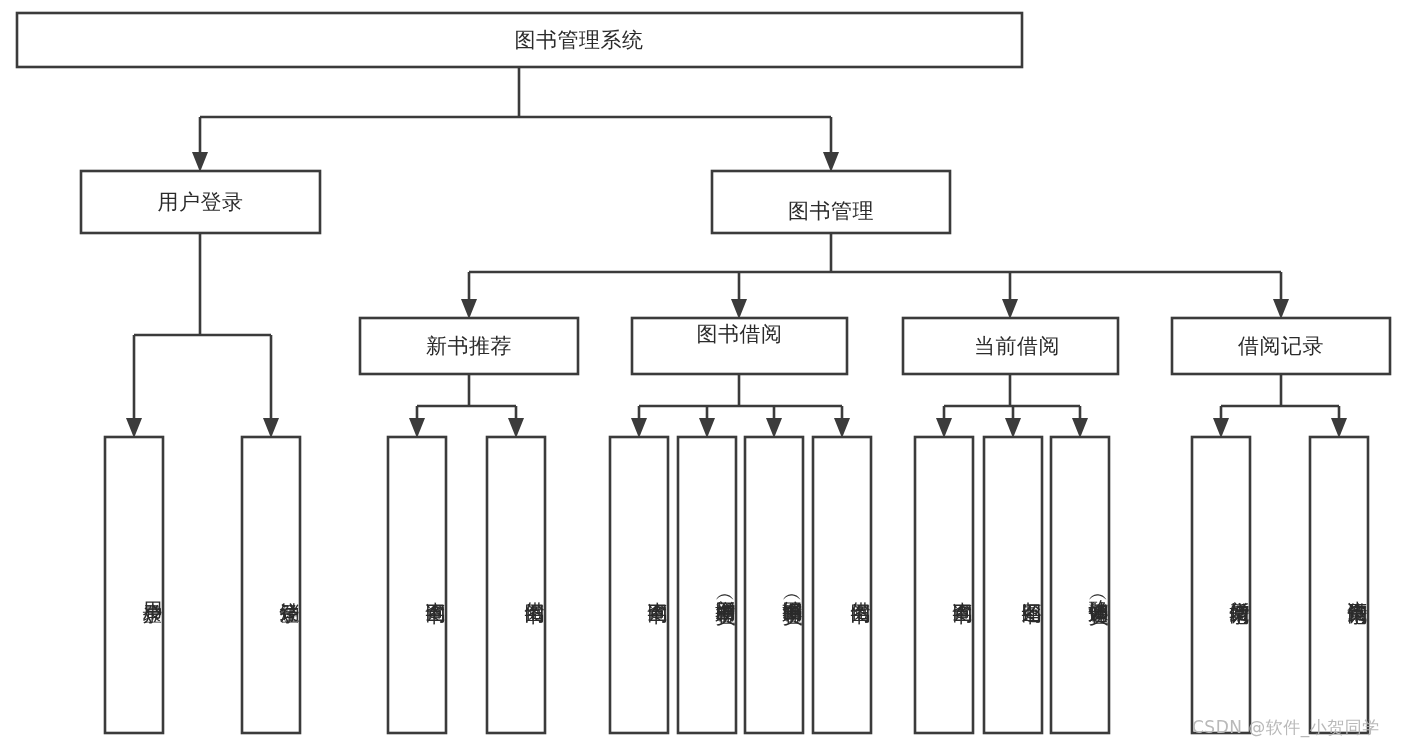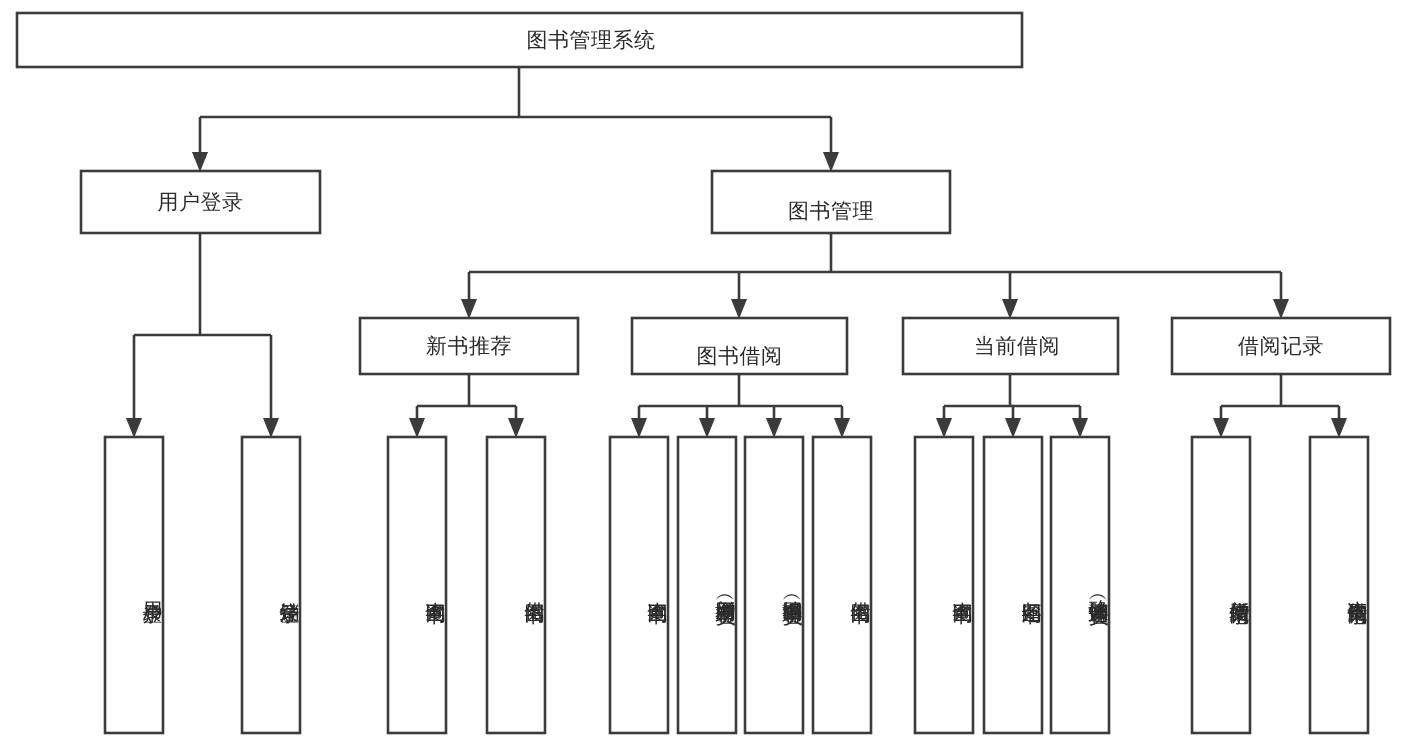--- a/index.html
+++ b/index.html
@@ -157,34 +157,35 @@
         <rect class="node-box" x="745" y="437" width="58" height="296"></rect>
         <rect class="node-box" x="813" y="437" width="58" height="296"></rect>
         <rect class="node-box" x="915" y="437" width="58" height="296"></rect>
         <rect class="node-box" x="984" y="437" width="58" height="296"></rect>
         <rect class="node-box" x="1051" y="437" width="58" height="296"></rect>
         <rect class="node-box" x="1192" y="437" width="58" height="296"></rect>
         <rect class="node-box" x="1310" y="437" width="58" height="296"></rect>
       </g>
   </svg>
   <div id="label-layer">
-      <div class="node-label" style="left: 29px; top: 13px; width: 1124px; height: 54px;">图书管理系统</div>
+      <div class="node-label" style="left: 17px; top: 13px; width: 1124px; height: 54px;">图书管理系统</div>
       <div class="node-label" style="left: 81px; top: 171px; width: 239px; height: 62px;">用户登录</div>
       <div class="node-label" style="left: 712px; top: 171px; width: 238px; height: 80px;">图书管理</div>
       <div class="node-label" style="left: 360px; top: 318px; width: 218px; height: 56px;">新书推荐</div>
-      <div class="node-label" style="left: 632px; top: 328px; width: 215px; height: 56px;">图书借阅</div>
+      <div class="node-label" style="left: 632px; top: 306px; width: 215px; height: 56px;">图书借阅</div>
       <div class="node-label" style="left: 903px; top: 318px; width: 228px; height: 56px;">当前借阅</div>
       <div class="node-label" style="left: 1172px; top: 318px; width: 218px; height: 56px;">借阅记录</div>
       <div class="node-label vertical" style="left: 105px; top: 437px; width: 58px; height: 296px;">用户登录</div>
       <div class="node-label vertical" style="left: 242px; top: 437px; width: 58px; height: 296px;">注销登录</div>
       <div class="node-label vertical" style="left: 388px; top: 437px; width: 58px; height: 296px;">查询图书</div>
       <div class="node-label vertical" style="left: 487px; top: 437px; width: 58px; height: 296px;">借阅图书</div>
       <div class="node-label vertical" style="left: 610px; top: 437px; width: 58px; height: 296px;">查询图书</div>
       <div class="node-label vertical" style="left: 678px; top: 437px; width: 58px; height: 296px;">新增图书（管理员）</div>
       <div class="node-label vertical" style="left: 745px; top: 437px; width: 58px; height: 296px;">编辑图书（管理员）</div>
       <div class="node-label vertical" style="left: 813px; top: 437px; width: 58px; height: 296px;">借阅图书</div>
       <div class="node-label vertical" style="left: 915px; top: 437px; width: 58px; height: 296px;">查询图书</div>
       <div class="node-label vertical" style="left: 984px; top: 437px; width: 58px; height: 296px;">归还图书</div>
       <div class="node-label vertical" style="left: 1051px; top: 437px; width: 58px; height: 296px;">确认归还（管理员）</div>
       <div class="node-label vertical" style="left: 1192px; top: 437px; width: 58px; height: 296px;">新增借阅记录</div>
       <div class="node-label vertical" style="left: 1310px; top: 437px; width: 58px; height: 296px;">查询借阅记录</div>
     </div>
+  <div class="watermark" style="left: 1192px; top: 716px; color: rgb(185, 185, 185);">CSDN @软件_小贺同学</div>
 </div>
 
 </body></html>

